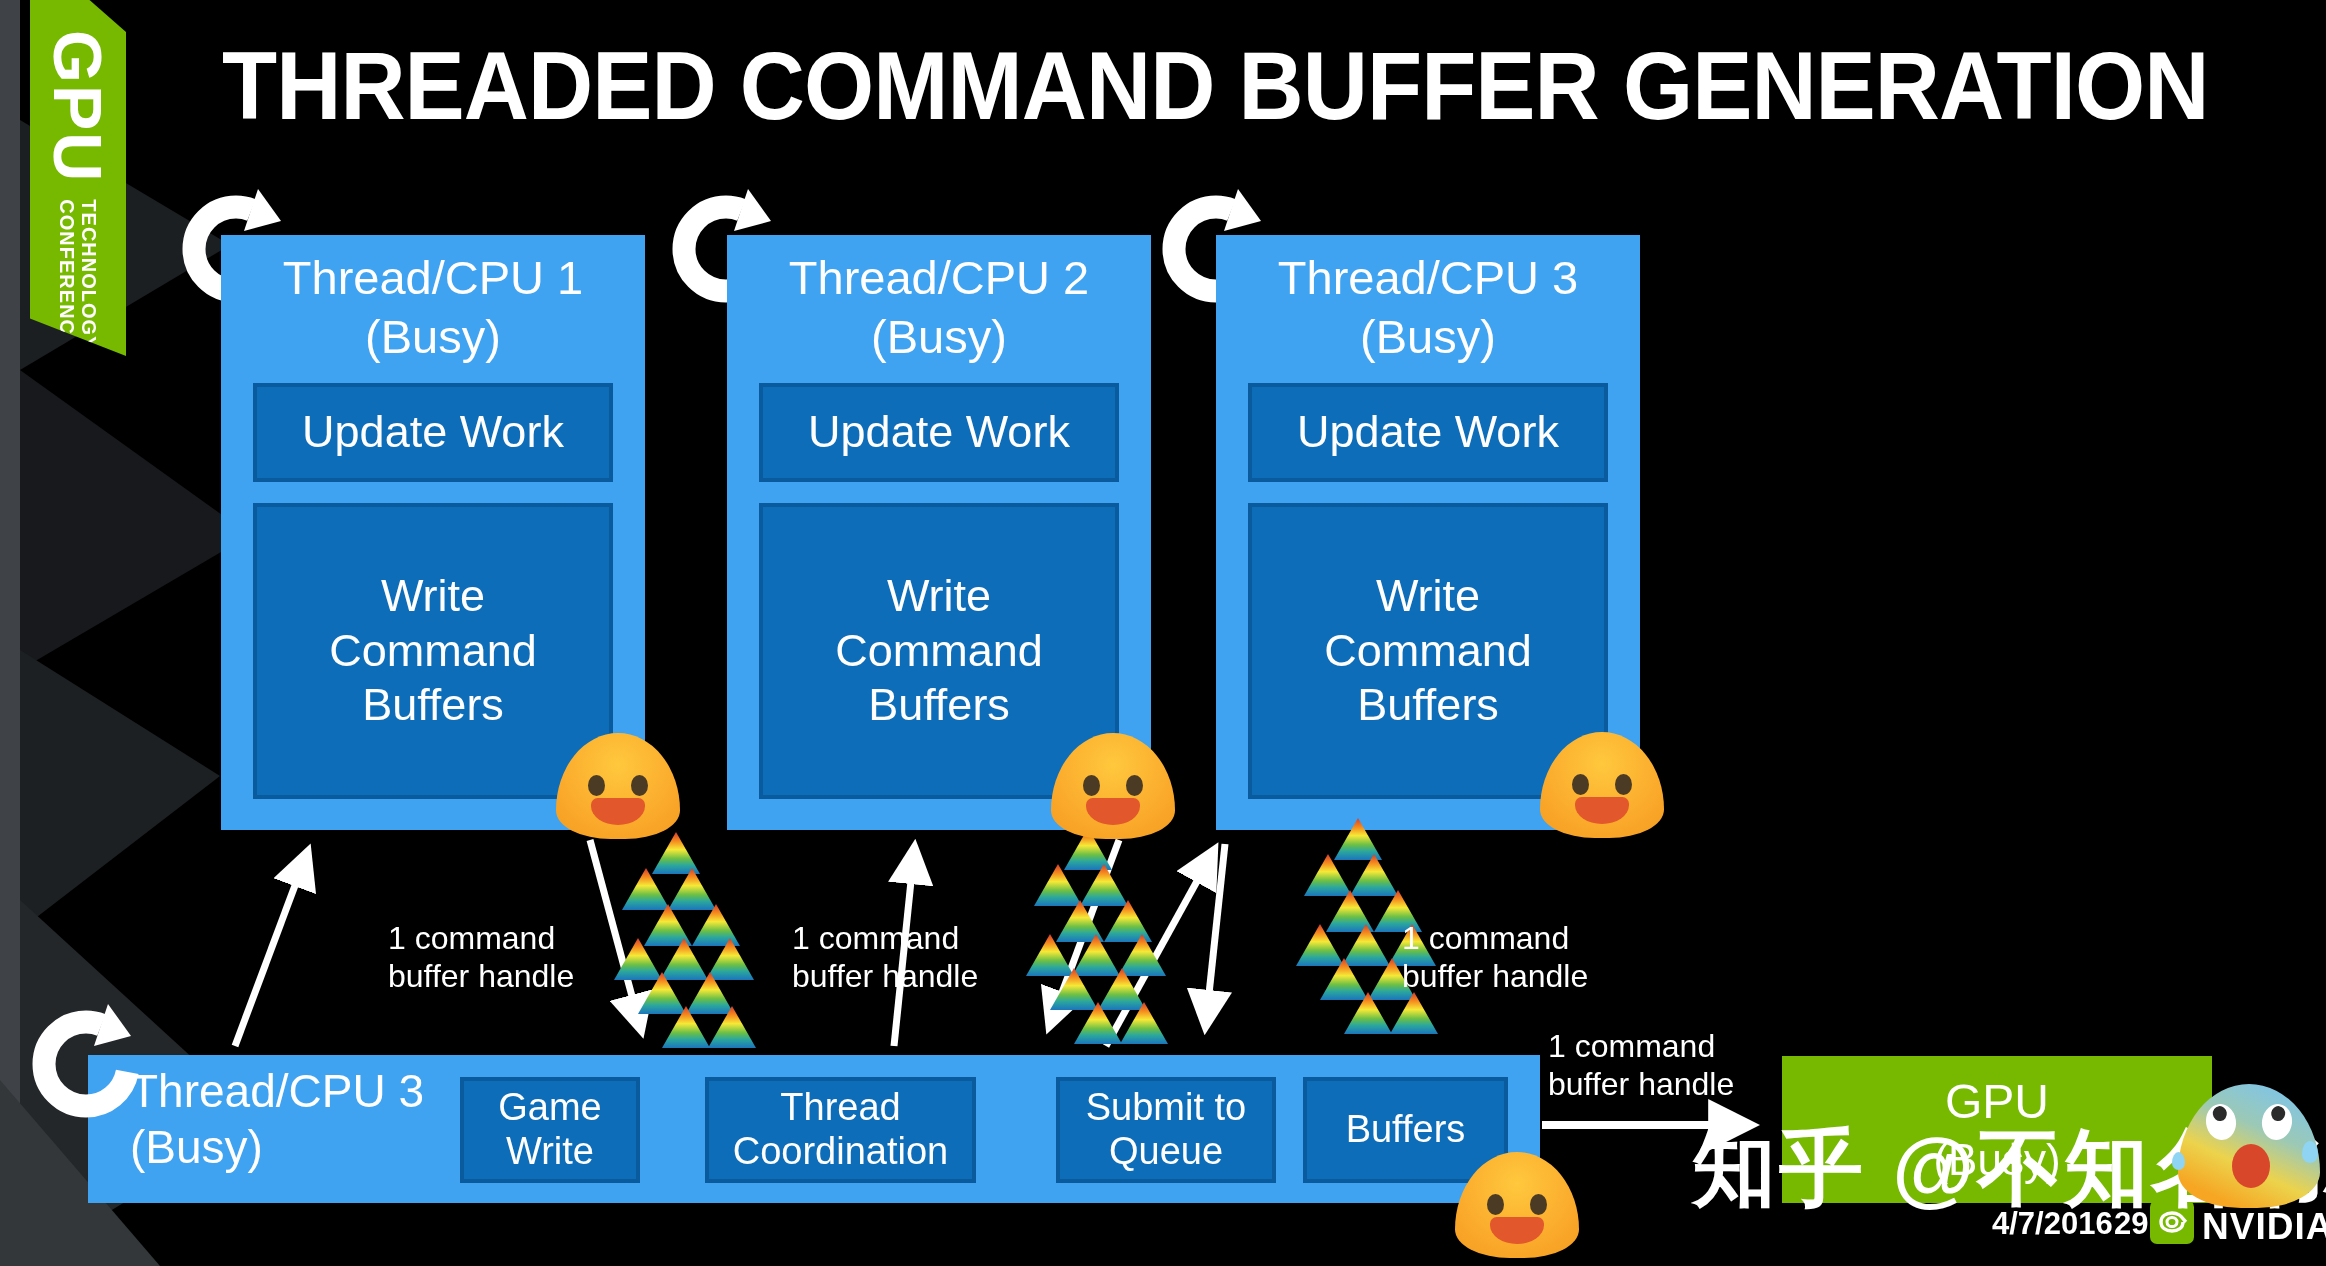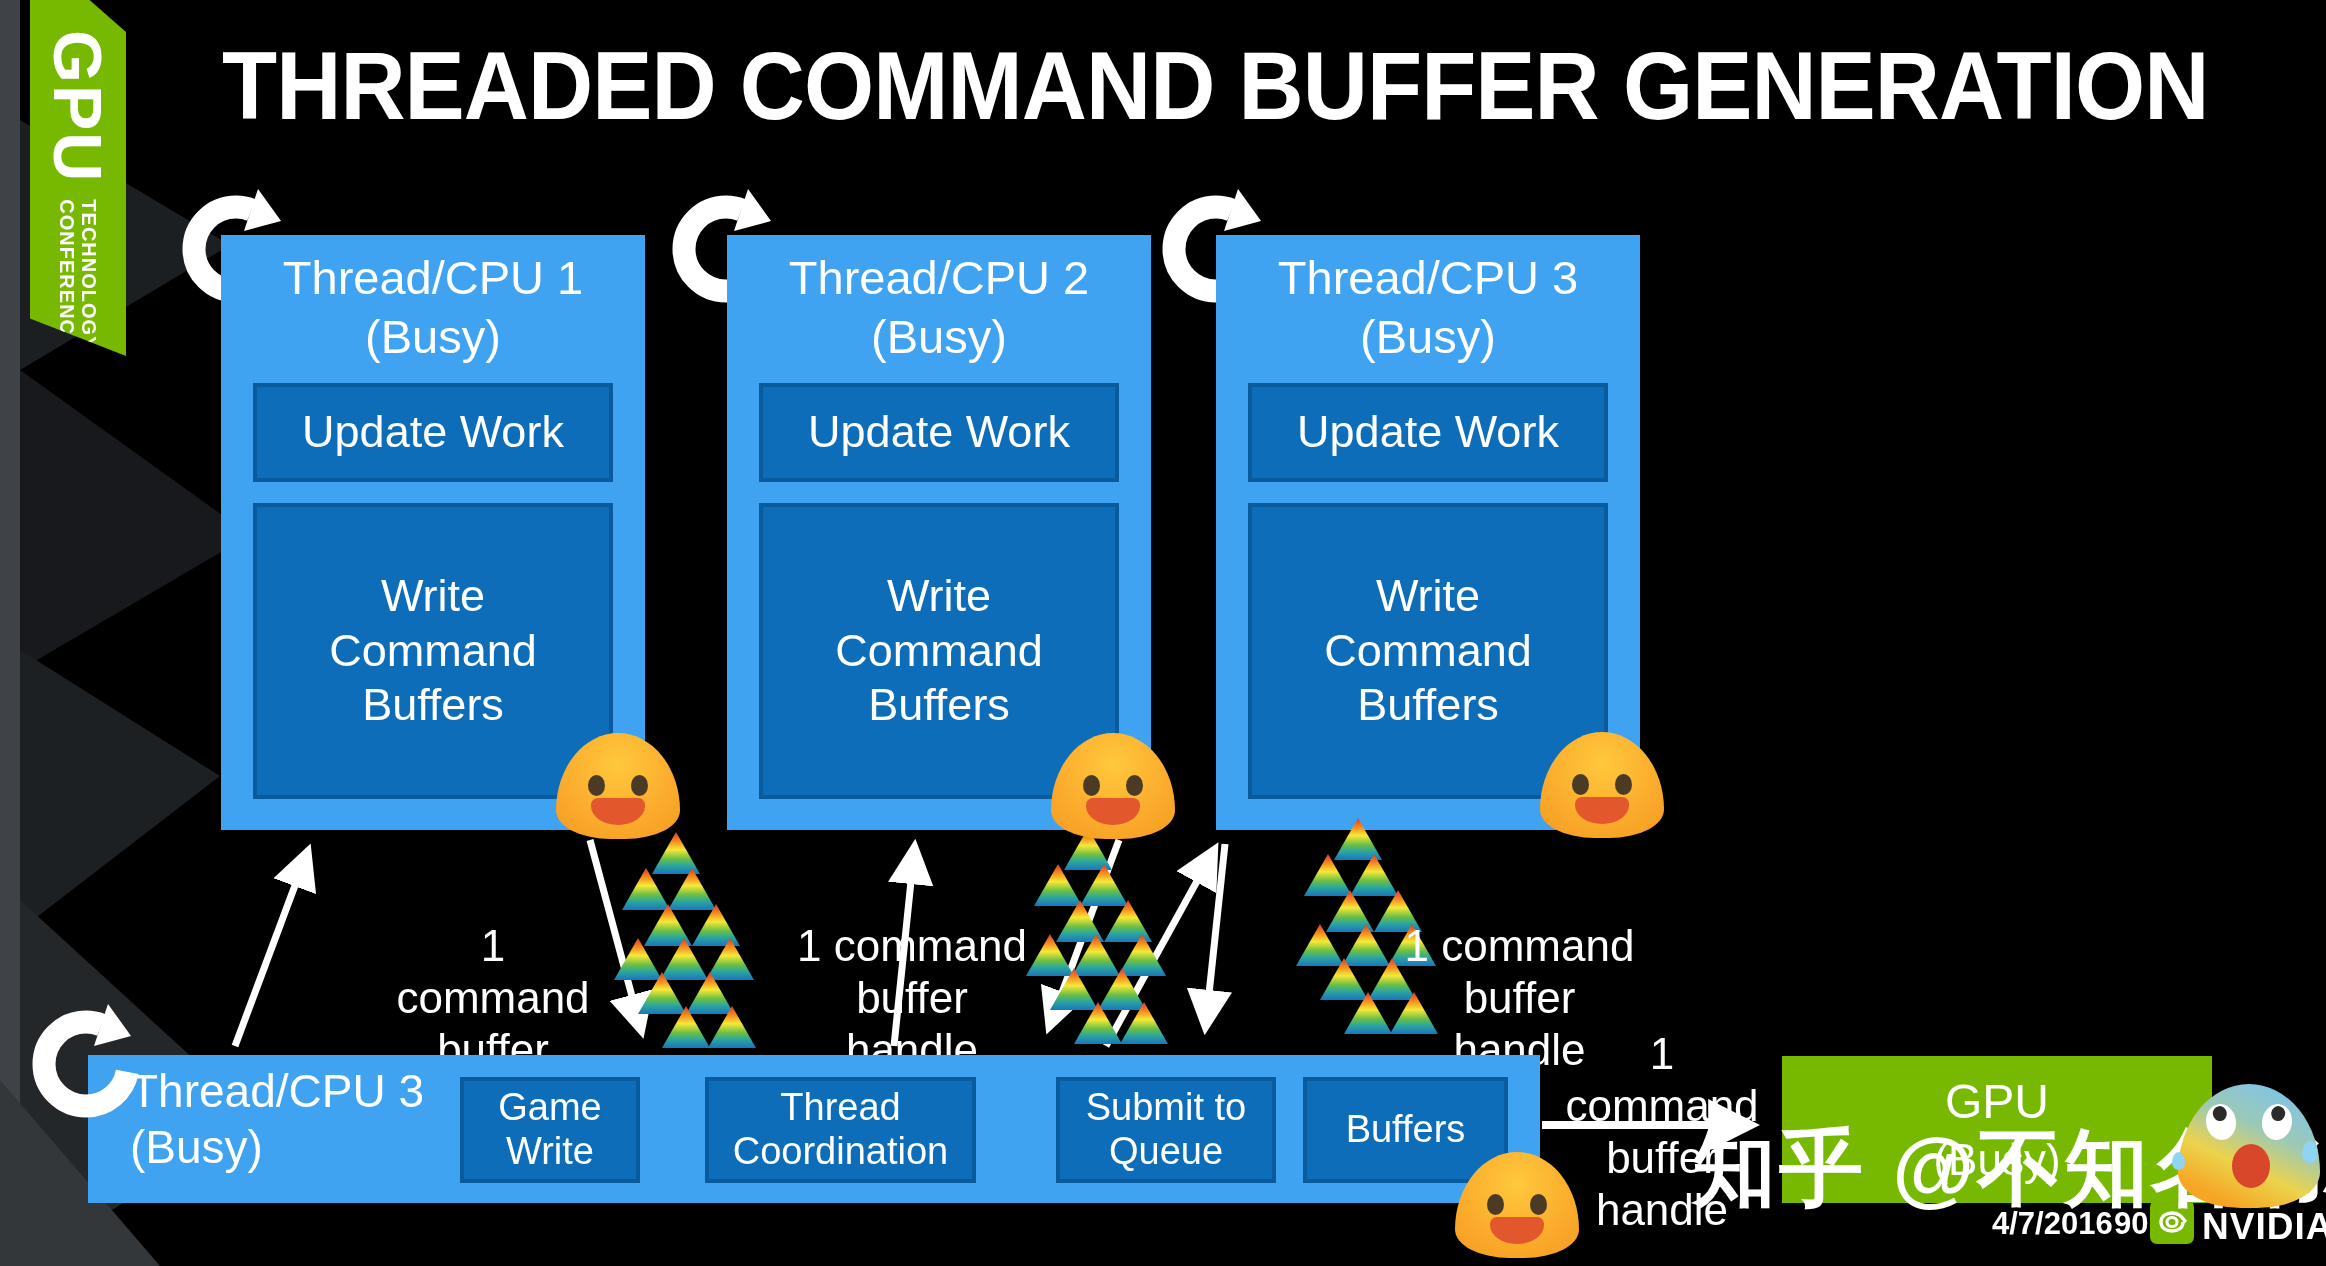--- a/index.html
+++ b/index.html
@@ -32,21 +32,21 @@
   .bar{position:absolute;left:88px;top:1055px;width:1452px;height:148px;background:#3FA3F1;}
   .bar-head{position:absolute;left:42px;top:8px;font-size:46px;line-height:1.22;}
   .bar-task{position:absolute;top:22px;height:106px;background:#0E6DB9;border:4px solid #0A5A9E;
             box-sizing:border-box;display:flex;align-items:center;justify-content:center;
             text-align:center;font-size:38px;line-height:1.15;}
   
   .gpu-box{position:absolute;left:1782px;top:1056px;width:430px;height:147px;background:#76B900;
            display:flex;flex-direction:column;align-items:center;justify-content:center;gap:6px;}
   .gpu-box .l1{font-size:48px;} .gpu-box .l2{font-size:44px;}
   
-  .handle{position:absolute;text-align:center;font-size:44px;line-height:1.18;}
+  .handle{position:absolute;text-align:left;font-size:32px;line-height:1.18;}
   
   .refresh{position:absolute;width:124px;height:124px;}
   
   .blob{position:absolute;width:124px;height:106px;
         background:radial-gradient(circle at 50% 30%,#FFC83D 0%,#FBAB2C 60%,#F49B1F 100%);
         border-radius:52% 52% 46% 46% / 76% 76% 28% 28%;}
   .blob .eye{position:absolute;top:40%;width:17px;height:21px;background:#4c3b24;border-radius:50%;}
   .blob .eye.le{left:26%;} .blob .eye.re{right:26%;}
   .blob .mouth{position:absolute;left:28%;right:28%;top:61%;height:27px;background:#E2572B;
                border-radius:10px 10px 40px 40px/10px 10px 28px 28px;}
@@ -260,21 +260,21 @@
         <div class="pupil"></div>
       </div>
     <div class="omouth"></div>
     <div class="drop d1"></div>
     <div class="drop d2"></div>
   </div>
 
   <div class="watermark">知乎 @不知名书杯</div>
 
   <div class="footer" style="left:1992px;">4/7/2016</div>
-  <div class="footer" style="left:2114px;">90</div>
+  <div class="footer" style="left:2114px;">29</div>
   <svg class="nv-logo" viewBox="0 0 44 44">
     <rect x="0" y="0" width="44" height="44" rx="7" fill="#76B900"></rect>
     <path d="M33 22c0 6-5 9-11 9s-11-3-11-9c0-6 5-9 11-9 8 0 10 5 14 9" fill="none" stroke="#fff" stroke-width="3.4"></path>
     <path d="M27 22c0 3-2.4 4.6-5 4.6s-5-1.6-5-4.6 2.4-4.6 5-4.6 5 1.6 5 4.6z" fill="none" stroke="#fff" stroke-width="3"></path>
   </svg>
   <div class="nv-word">NVIDIA.</div>
 
 </div>
 
 </body></html>

